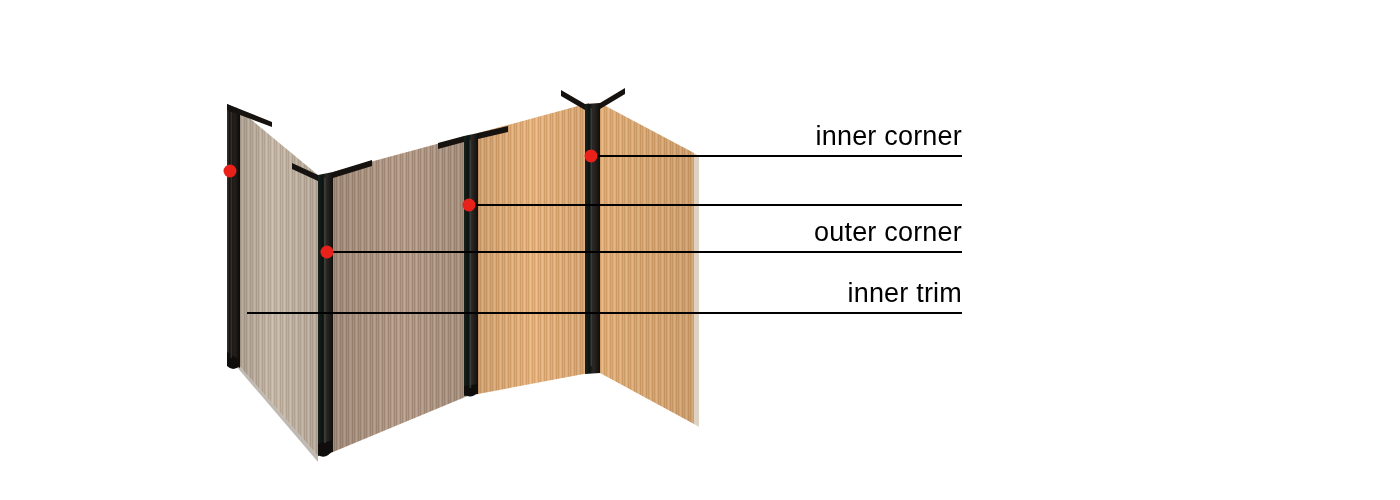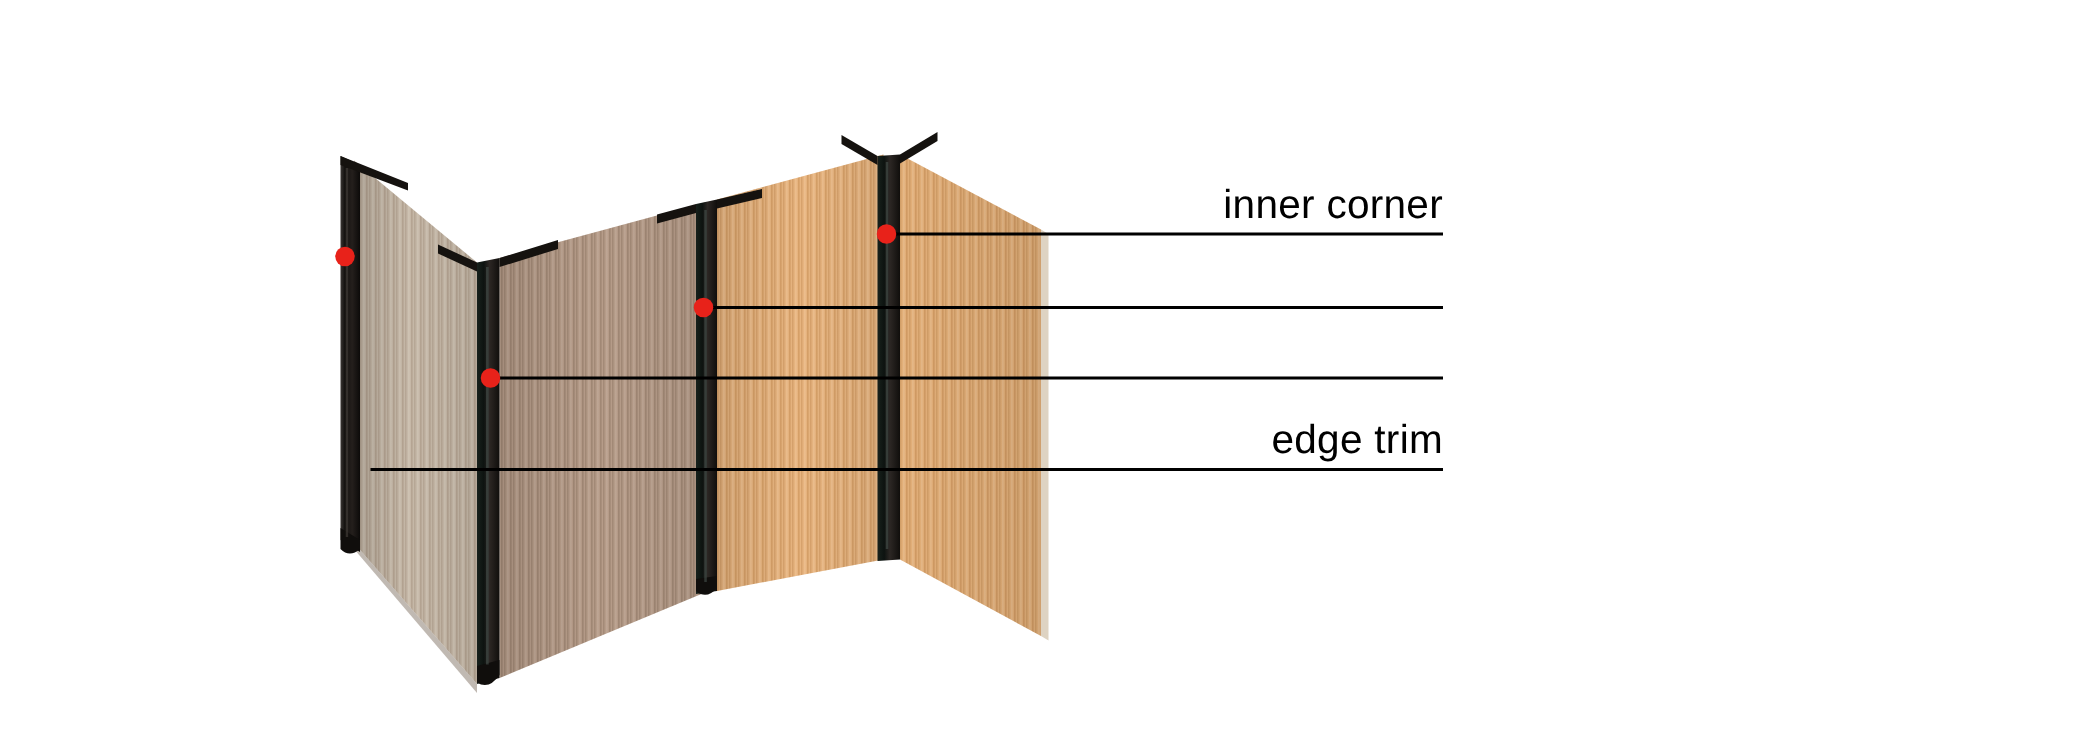--- a/index.html
+++ b/index.html
@@ -176,16 +176,17 @@
       <circle cx="591" cy="156" r="6.5" fill="#e8221a"></circle>
       <circle cx="469" cy="205" r="6.5" fill="#e8221a"></circle>
       <circle cx="327" cy="252" r="6.5" fill="#e8221a"></circle>
       <circle cx="230" cy="171" r="6.5" fill="#e8221a"></circle>
     </g>
   </svg>
 
   <div class="callout-label lbl-inner">inner corner</div>
 
 
+  <div class="callout-label lbl-outer">outer corner</div>
 
-  <div class="callout-label lbl-edge">edge trim</div>
+  <div class="callout-label lbl-edge">inner trim</div>
 
 </div>
 
 </body></html>

